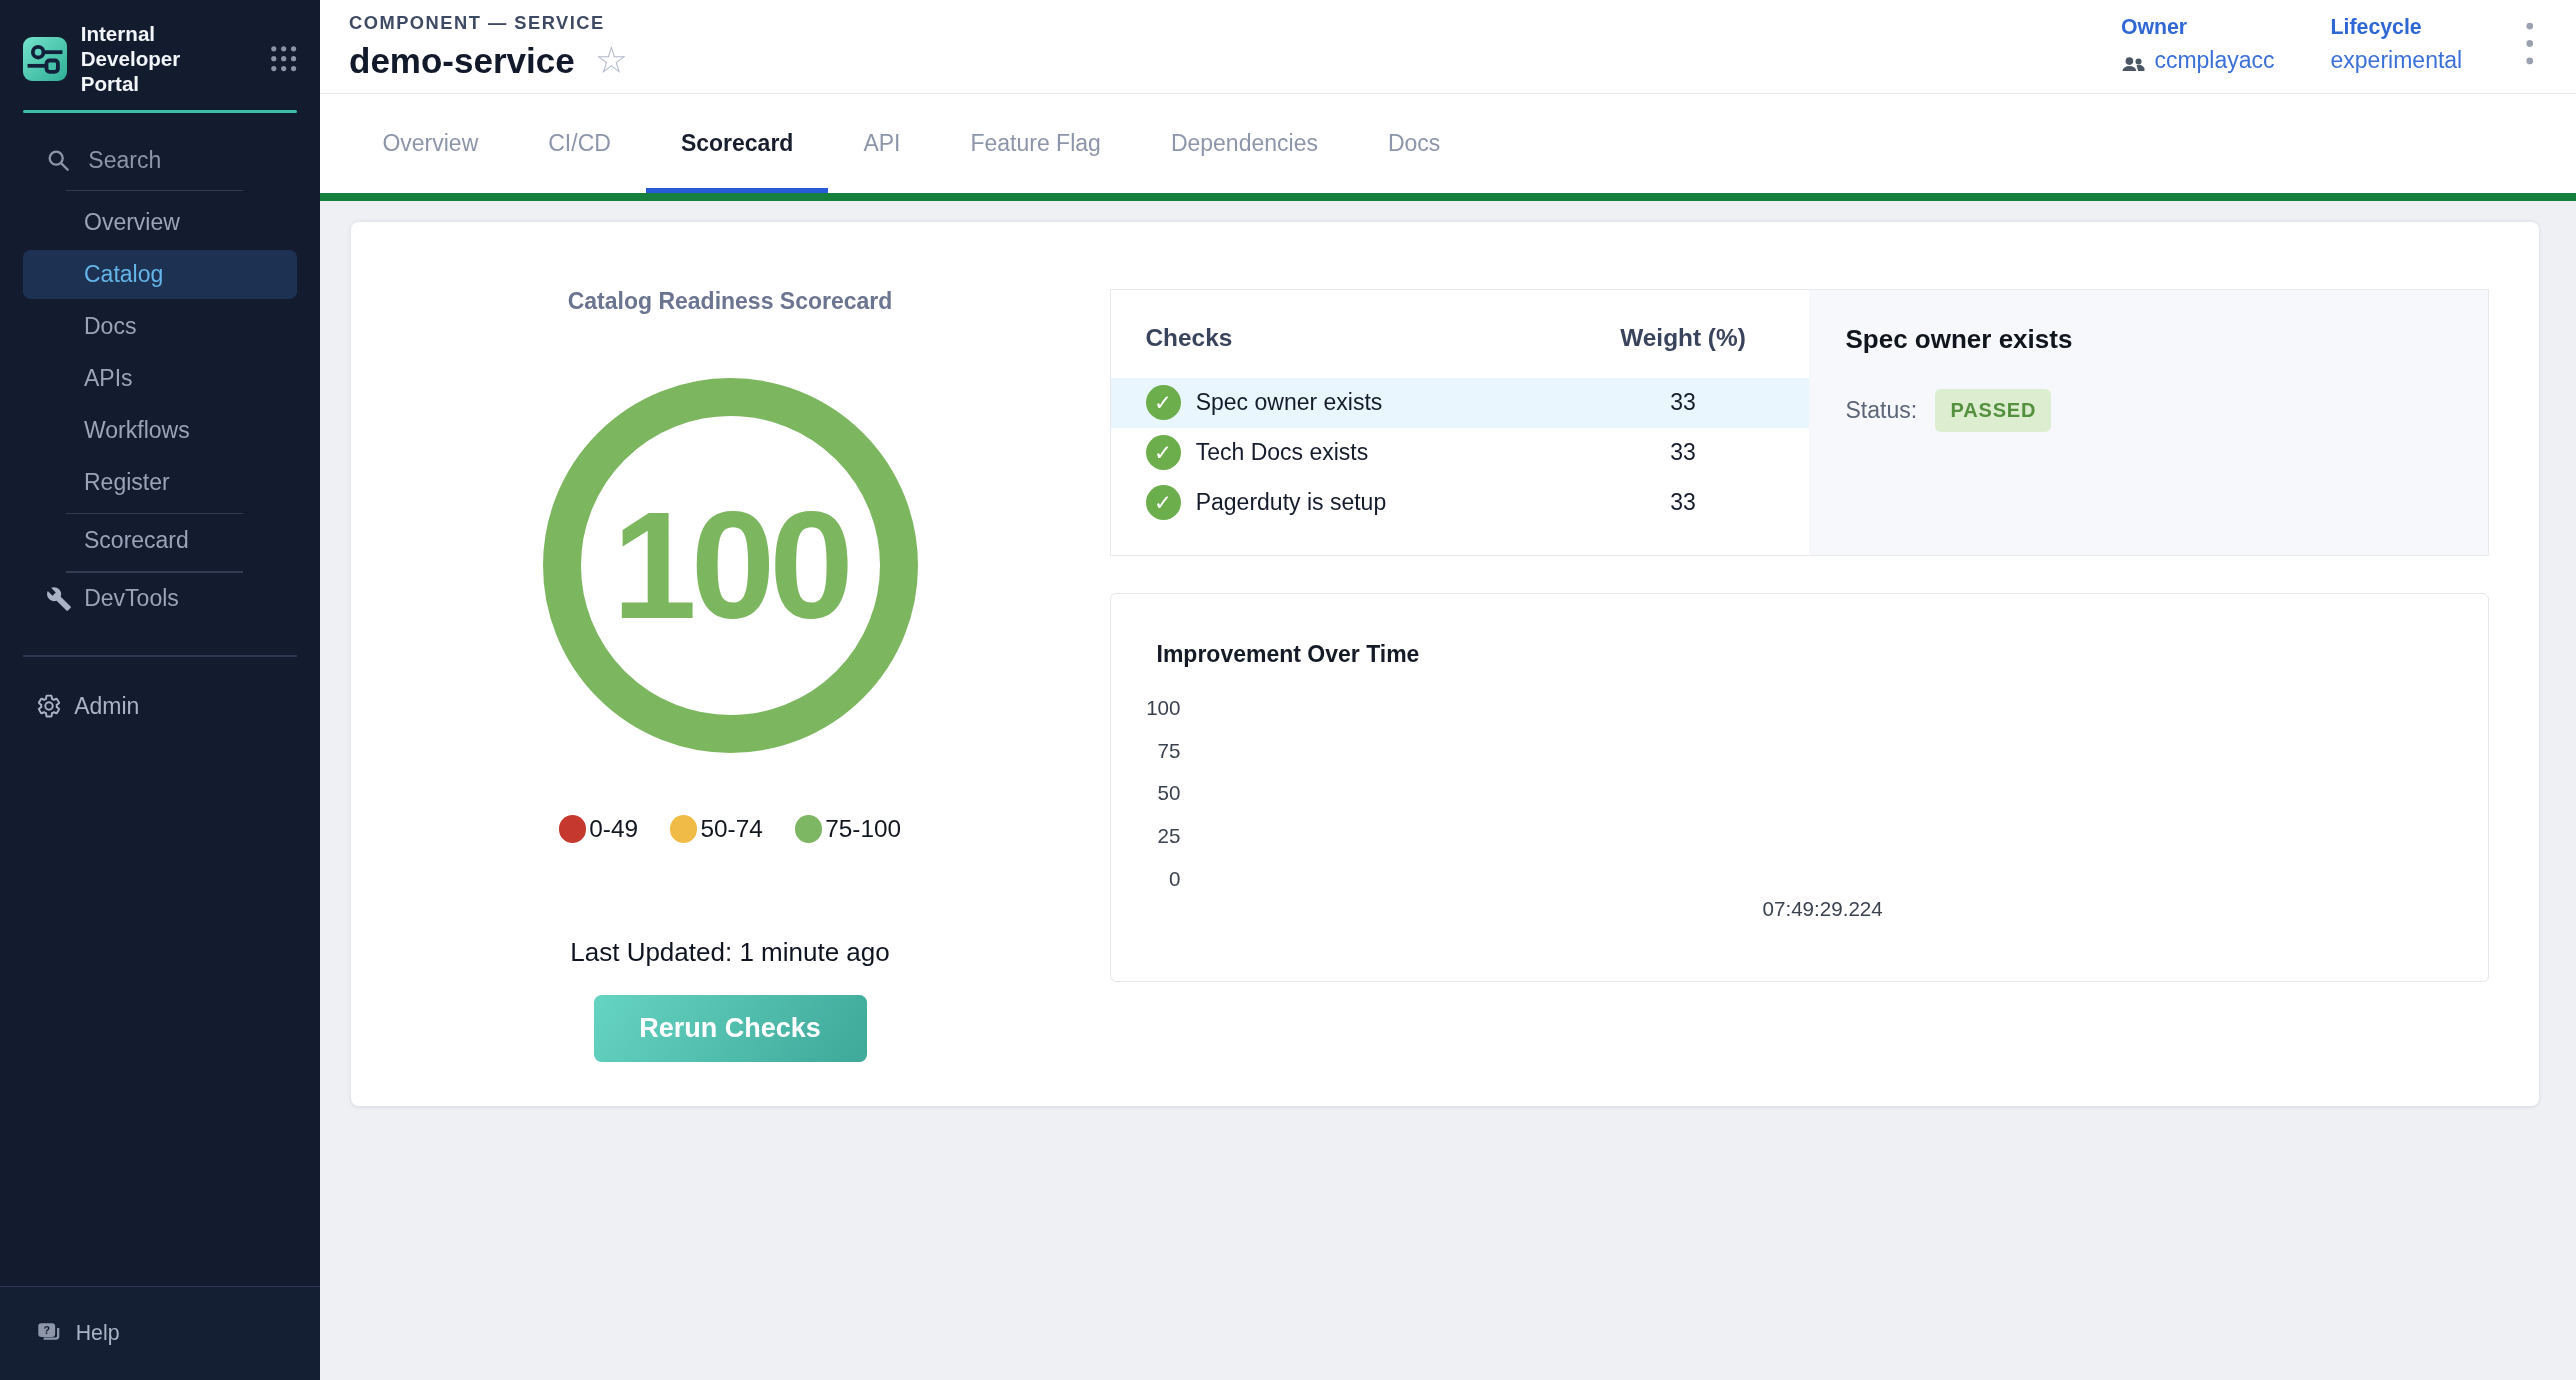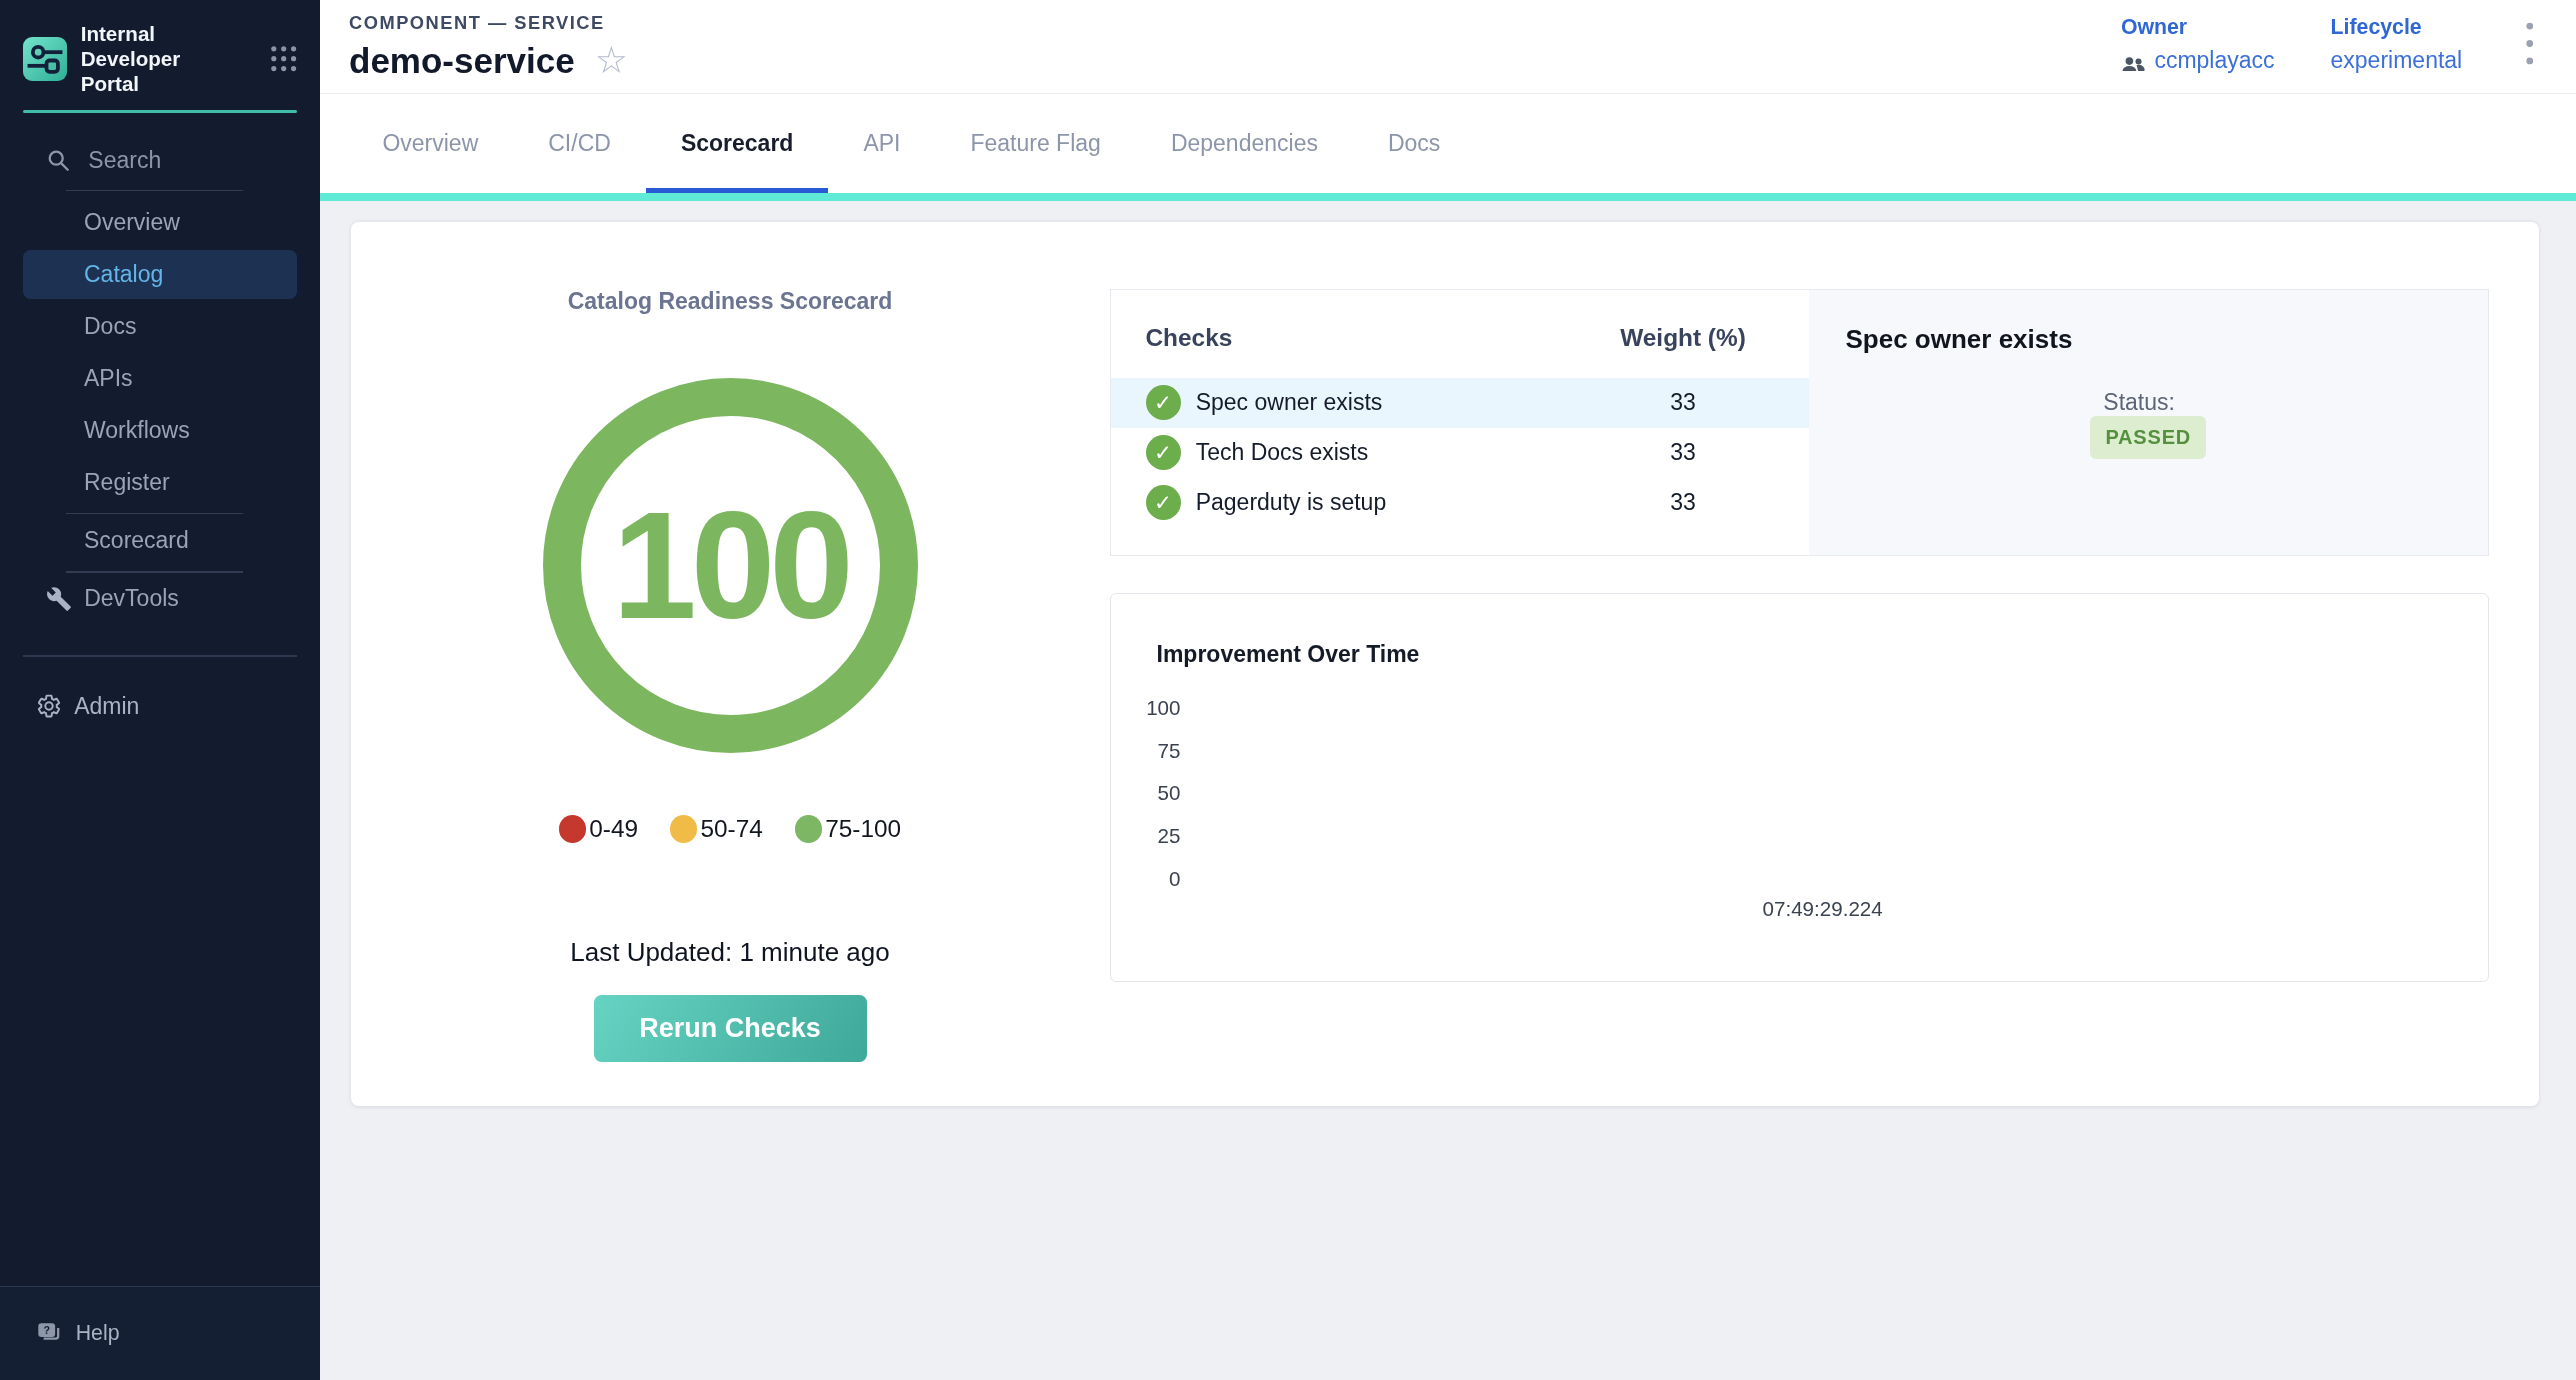--- a/index.html
+++ b/index.html
@@ -1,18 +1,18 @@
 <!DOCTYPE html>
 <html style="font-size:12.2px"><head>
 <meta charset="utf-8">
 <style>
   * { box-sizing: border-box; margin: 0; padding: 0; }
   html, body { margin: 0; background: #eef0f4; }
   body { font-family: "Liberation Sans", "DejaVu Sans", sans-serif; }
-  .app { width: 2576px; height: 1380px; display: flex; overflow: hidden; background: #5eead4; }
+  .app { width: 2576px; height: 1380px; display: flex; overflow: hidden; background: #15803d; }
 
   
   .sidebar { width: 320px; flex: 0 0 320px; background: #121c2e; display: flex; flex-direction: column; }
   .logo-row { display: flex; align-items: center; padding: 21.3px 23px 13.7px 23px; }
   .logo-badge { width: 44px; height: 44px; flex: 0 0 44px; }
   .logo-title { font-size: 20.6px; line-height: 25px; font-weight: 700; color: #f2f5f9; margin-left: 13.7px; width: 161px; }
   .grid-icon { margin-left: auto; }
   .teal-rule { height: 3px; background: #3fbda8; margin: 0 23px; border-radius: 1.5px; }
   .search-row { display: flex; align-items: center; height: 49px; margin-top: 23px; padding-left: 47px; cursor: pointer; }
   .search-label { font-size: 23px; color: #8d96a8; margin-left: 18.3px; }
@@ -80,21 +80,21 @@
   .check-rows { margin-top: 15.2px; display: flex; flex-direction: column; }
   .check-row { display: flex; align-items: center; height: 50px; padding-left: 35px;
                font-size: 23px; color: #141b2b; cursor: pointer; }
   .check-row.selected { background: #e9f6fd; }
   .check-icon { width: 35px; height: 35px; flex: 0 0 35px; border-radius: 50%; background: #6cae4c; color: #ffffff;
                 display: flex; align-items: center; justify-content: center; font-size: 21.3px; font-weight: 700; margin-right: 15.2px; }
   .row-label { flex: 1; }
   .row-weight { width: 251px; flex: 0 0 251px; text-align: center; }
   .detail-panel { flex: 1; background: #f7f8fb; padding: 34px 37px 0 37px; }
   .detail-title { font-size: 26px; font-weight: 700; color: #10151e; }
-  .status-row { margin-top: 34px; display: flex; align-items: center; flex-direction: column; }
+  .status-row { margin-top: 34px; display: flex; align-items: center; }
   .status-label { font-size: 23px; color: #5d6677; margin-right: 18.3px; }
   .status-badge { background: #dcedd0; color: #55903f; font-size: 20px; font-weight: 700; letter-spacing: 0.8px;
                   padding: 10px 15.2px; border-radius: 6.1px; }
 
   .chart-card { margin-top: 37px; height: 389px; border: 1.5px solid #e3e6ea; border-radius: 6.1px;
                 position: relative; background: #ffffff; }
   .chart-title { position: absolute; left: 46px; top: 47px; font-size: 23px; font-weight: 700; color: #141a26; }
   .ytick { position: absolute; left: 0; width: 70px; text-align: right; font-size: 20.6px; color: #3a4250; }
   .ytick.t0 { top: 102px; } .ytick.t1 { top: 145px; } .ytick.t2 { top: 187px; }
   .ytick.t3 { top: 230px; } .ytick.t4 { top: 273px; }

